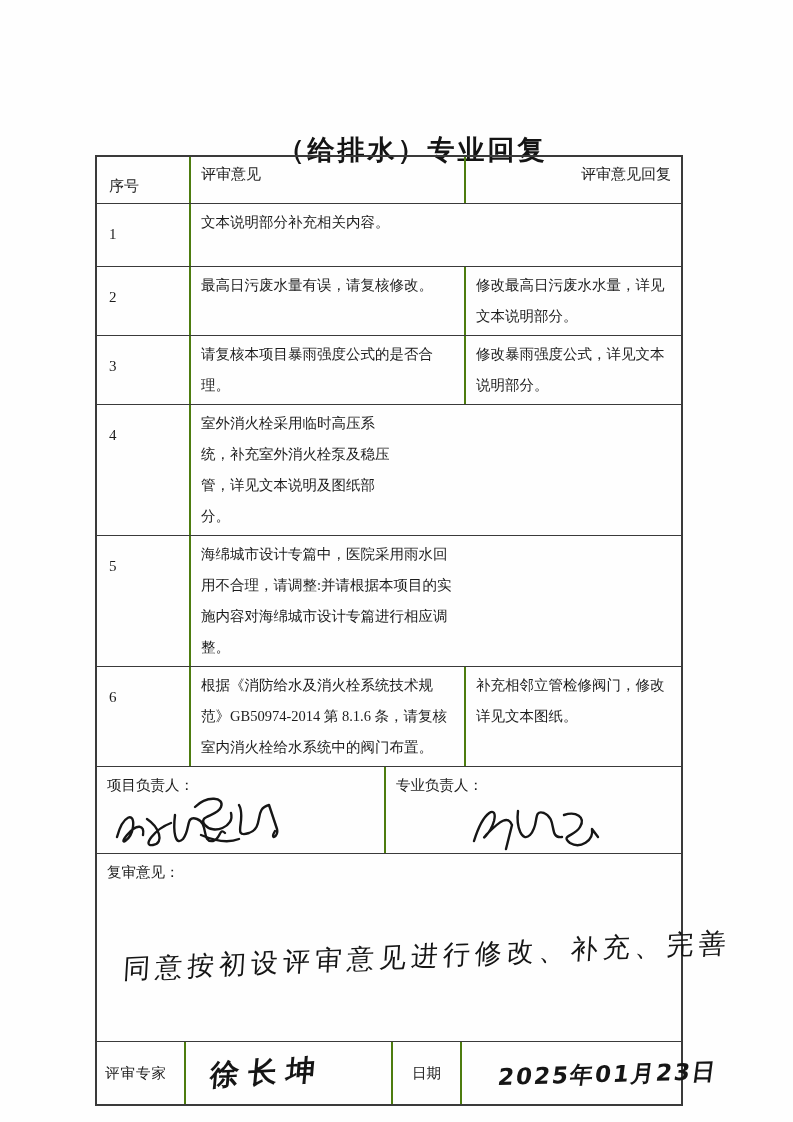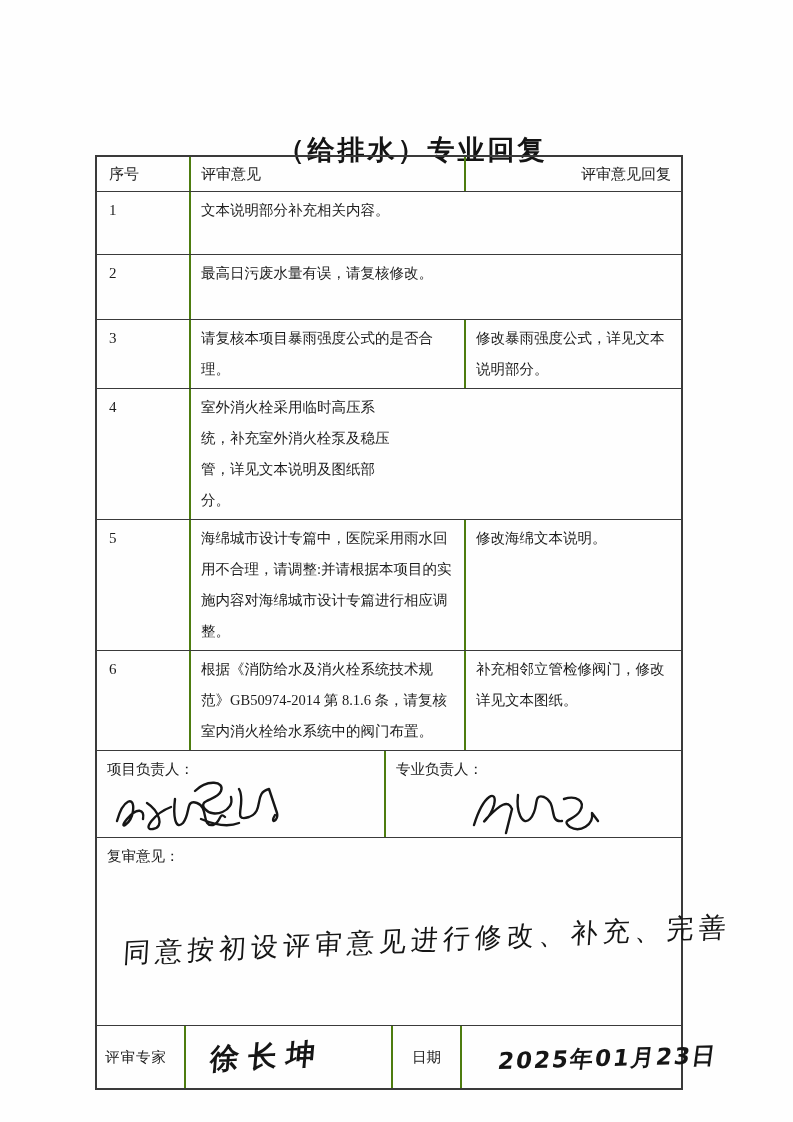--- a/index.html
+++ b/index.html
@@ -12,21 +12,21 @@
     text-align:center;font-size:27px;font-weight:700;letter-spacing:3px;color:#141414;
   }
   .form{
     position:absolute;left:95px;top:155px;width:584px;
     border:2px solid #3a3a3a;display:flex;flex-direction:column;
   }
   .row{display:flex;border-top:1px solid #3a3a3a;}
   .row:first-child{border-top:none;}
   .cell{box-sizing:border-box;padding:3px 10px;font-size:14.5px;line-height:31px;}
   .cell+.cell{border-left:2px solid #4d7c0f;}
-  .c-no{width:92px;flex:0 0 auto;padding-left:12px;padding-top:3px;font-size:15px;}
+  .c-no{width:92px;flex:0 0 auto;padding-left:12px;padding-top:15px;font-size:15px;}
   .c-comment{width:275px;flex:0 0 auto;}
   .c-reply{width:217px;flex:0 0 auto;}
   .r-header{min-height:32px;}
   .r-header .cell{line-height:28px;font-size:15px;}
   .r-header .c-reply{text-align:right;}
   .rh-1{min-height:62px;}
   .rh-2{min-height:64px;}
   .rh-3{min-height:62px;}
   .rh-4{min-height:100px;}
   .rh-5{min-height:98px;}
@@ -79,37 +79,37 @@
     </div>
 
     <div class="row rh-1">
       <div class="cell c-no">1</div>
       <div class="cell c-reply">文本说明部分补充相关内容。</div>
     </div>
 
     <div class="row rh-2">
       <div class="cell c-no">2</div>
       <div class="cell c-comment">最高日污废水量有误，请复核修改。</div>
+      <div class="cell c-reply">修改最高日污废水水量，详见文本说明部分。</div>
     </div>
 
     <div class="row rh-3">
       <div class="cell c-no">3</div>
       <div class="cell c-comment">请复核本项目暴雨强度公式的是否合理。</div>
       <div class="cell c-reply">修改暴雨强度公式，详见文本说明部分。</div>
     </div>
 
     <div class="row rh-4">
       <div class="cell c-no">4</div>
       <div class="cell c-reply">室外消火栓采用临时高压系统，补充室外消火栓泵及稳压管，详见文本说明及图纸部分。</div>
     </div>
 
     <div class="row rh-5">
       <div class="cell c-no">5</div>
       <div class="cell c-comment">海绵城市设计专篇中，医院采用雨水回用不合理，请调整:并请根据本项目的实施内容对海绵城市设计专篇进行相应调整。</div>
-      <div class="cell c-reply">修改海绵文本说明。</div>
     </div>
 
     <div class="row rh-6">
       <div class="cell c-no">6</div>
       <div class="cell c-comment">根据《消防给水及消火栓系统技术规范》GB50974-2014 第 8.1.6 条，请复核室内消火栓给水系统中的阀门布置。</div>
       <div class="cell c-reply">补充相邻立管检修阀门，修改详见文本图纸。</div>
     </div>
 
     <div class="row r-leaders">
       <div class="cell c-leader-l">

